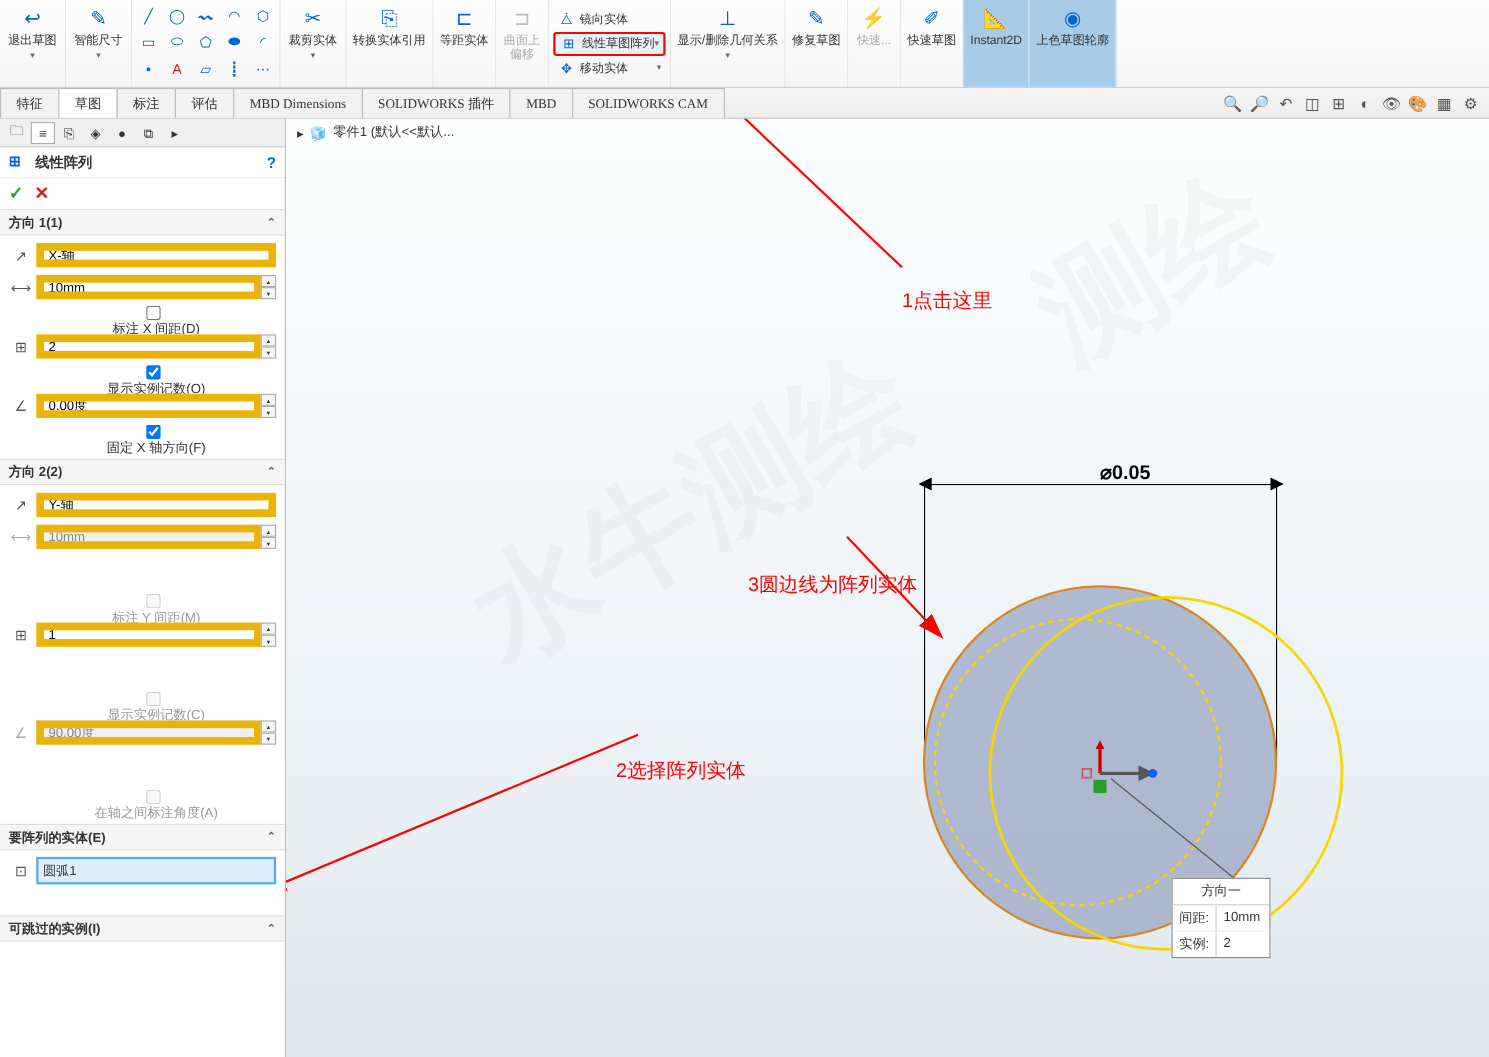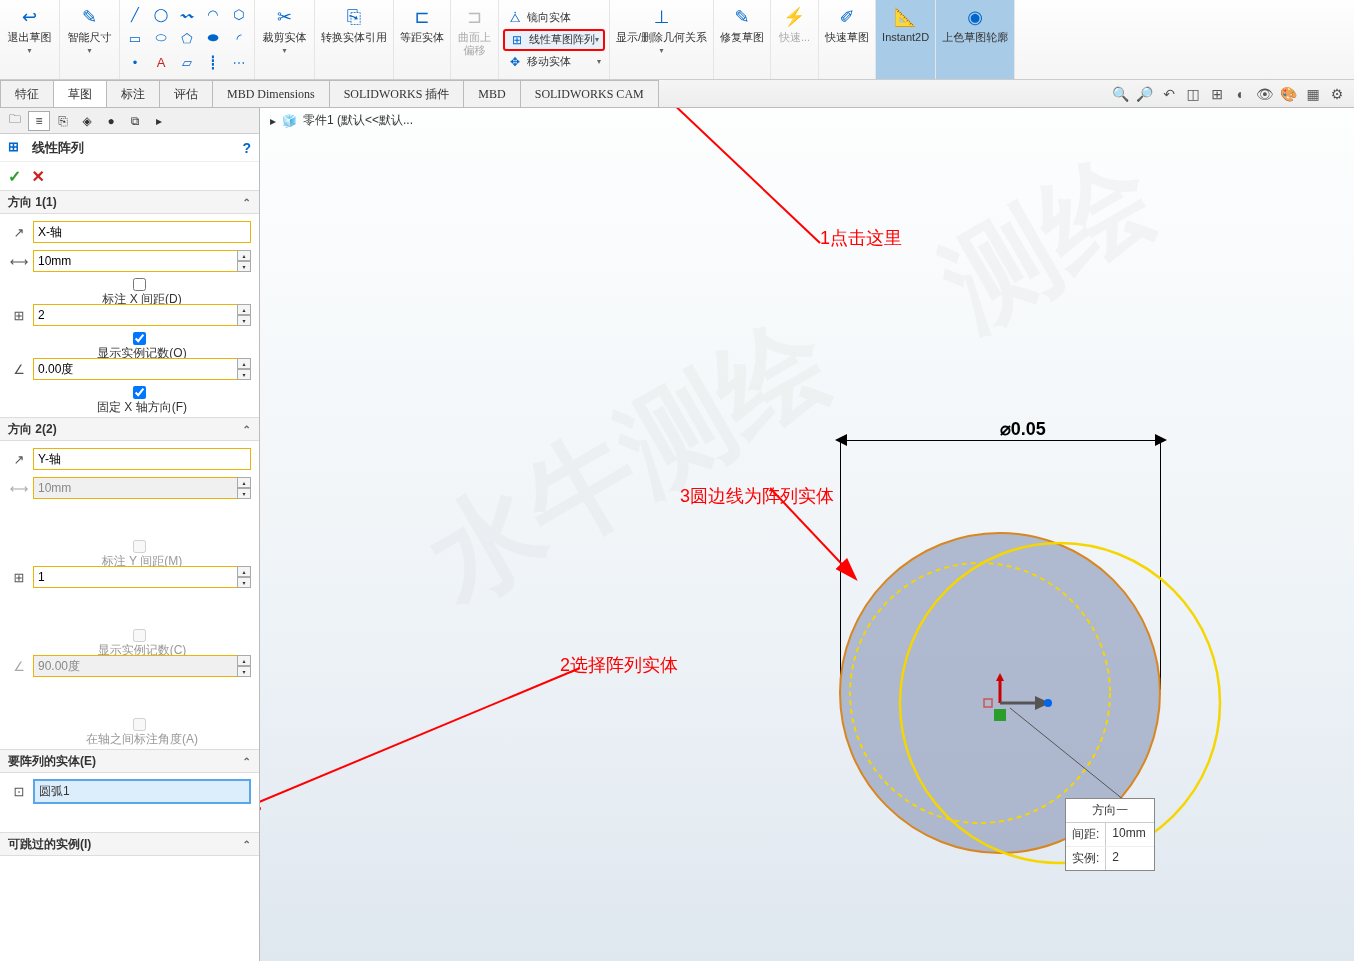--- a/index.html
+++ b/index.html
@@ -39,35 +39,35 @@
 .pm-title .help { margin-left:auto;color:#0066cc;font-size:14px;cursor:pointer; }
 .pm-accept { height:28px;display:flex;align-items:center;gap:10px;padding:0 8px; }
 .pm-accept .ok { color:#2a9d2a;font-size:16px;cursor:pointer;font-weight:bold; }
 .pm-accept .cancel { color:#cc2222;font-size:16px;cursor:pointer;font-weight:bold; }
 .pm-body { flex:1;overflow-y:auto; }
 .grp-head { height:24px;background:#f5f5f5;border-top:1px solid #ddd;border-bottom:1px solid #ddd;display:flex;align-items:center;padding:0 8px;font-weight:bold;font-size:12px; }
 .grp-head .collapse { margin-left:auto;font-size:10px;color:#666;cursor:pointer; }
 .grp-body { padding:6px 8px; }
 .row { display:flex;align-items:center;margin-bottom:5px;height:24px; }
 .row .ricon2 { width:22px;height:22px;display:flex;align-items:center;justify-content:center;font-size:13px;color:#555;margin-right:3px; }
-.row input[type=text] { flex:1;height:22px;border:1px solid #eab308;padding:0 4px;font-size:12px; }
+.row input[type=text] { flex:1;height:22px;border:7px solid #eab308;padding:0 4px;font-size:12px; }
 .row .spin { width:14px;display:flex;flex-direction:column;margin-left:-1px; }
 .row .spin div { height:11px;border:1px solid #aaa;background:#f5f5f5;font-size:6px;display:flex;align-items:center;justify-content:center;cursor:pointer; }
 .chk-row { display:flex;align-items:center;padding-left:25px;margin-bottom:5px;font-size:12px;height:20px;flex-direction:column; }
 .chk-row input { margin-right:5px; }
 .sel-box { border:2px solid #59a7e8;background:#dceefc;min-height:24px;padding:2px 4px;font-size:12px; }
 .disabled-row input[type=text] { background:#f0f0f0;color:#888; }
 .disabled-row .ricon2 { color:#aaa; }
 .disabled-chk { color:#999;margin-top:40px; }
 
 .canvas { flex:1;position:relative;background:linear-gradient(180deg,#fdfefe 0%,#eef3f7 60%,#dfe7ef 100%); }
 .breadcrumb { position:absolute;top:4px;left:10px;display:flex;align-items:center;gap:6px;font-size:12px; }
 .breadcrumb .bicon { color:#cc8800; }
 
-.annotation { position:absolute;color:#ff0000;font-size:18px;font-weight:500;pointer-events:none; }
+.annotation { position:absolute;color:#ff0000;font-size:18px;font-weight:500;pointer-events:none;margin-top:35px; }
 svg.arrows { position:absolute;top:0;left:0;width:100%;height:100%;pointer-events:none; }
 
 .watermark { position:absolute; font-size: 110px; color: rgba(200,200,200,0.15); font-weight:bold; transform: rotate(-30deg); pointer-events:none; }
 
 .dim-label { position:absolute;font-size:18px;font-weight:bold;color:#000;margin-left:20px; }
 .dim-line { position:absolute;background:#000;height:1px; }
 .dim-ext { position:absolute;background:#000;width:1px; }
 
 .info-box { position:absolute;border:1px solid #888;background:#fff;font-size:12px; }
 .info-box .ihdr { padding:3px 6px;border-bottom:1px solid #ccc;text-align:center; }

